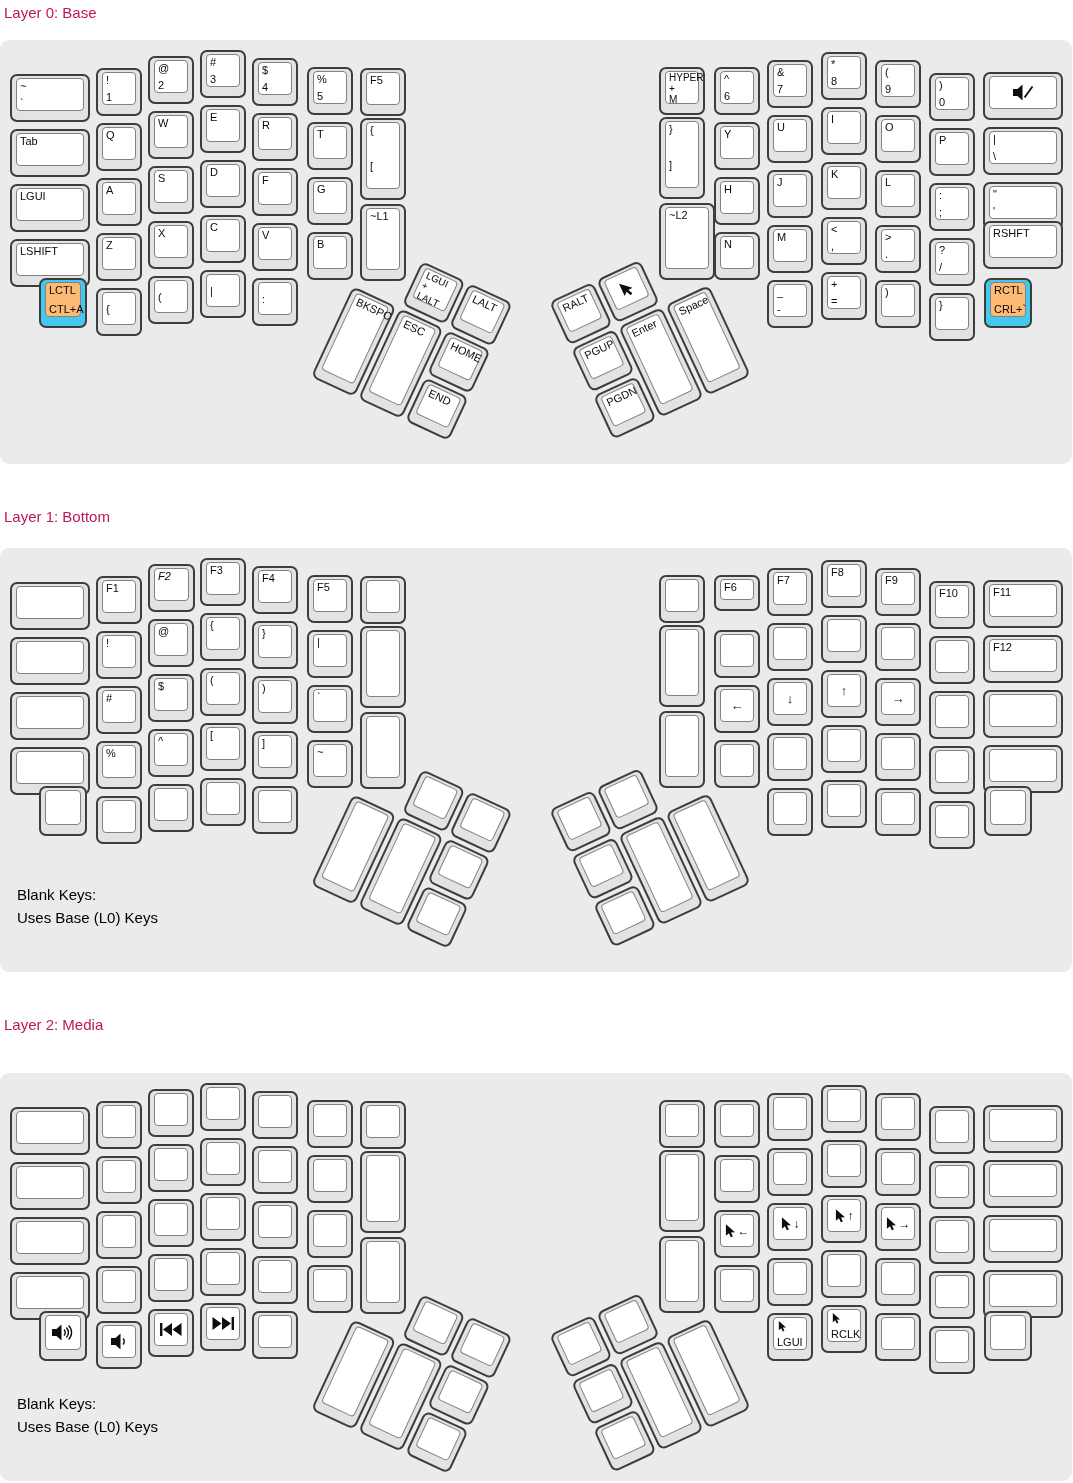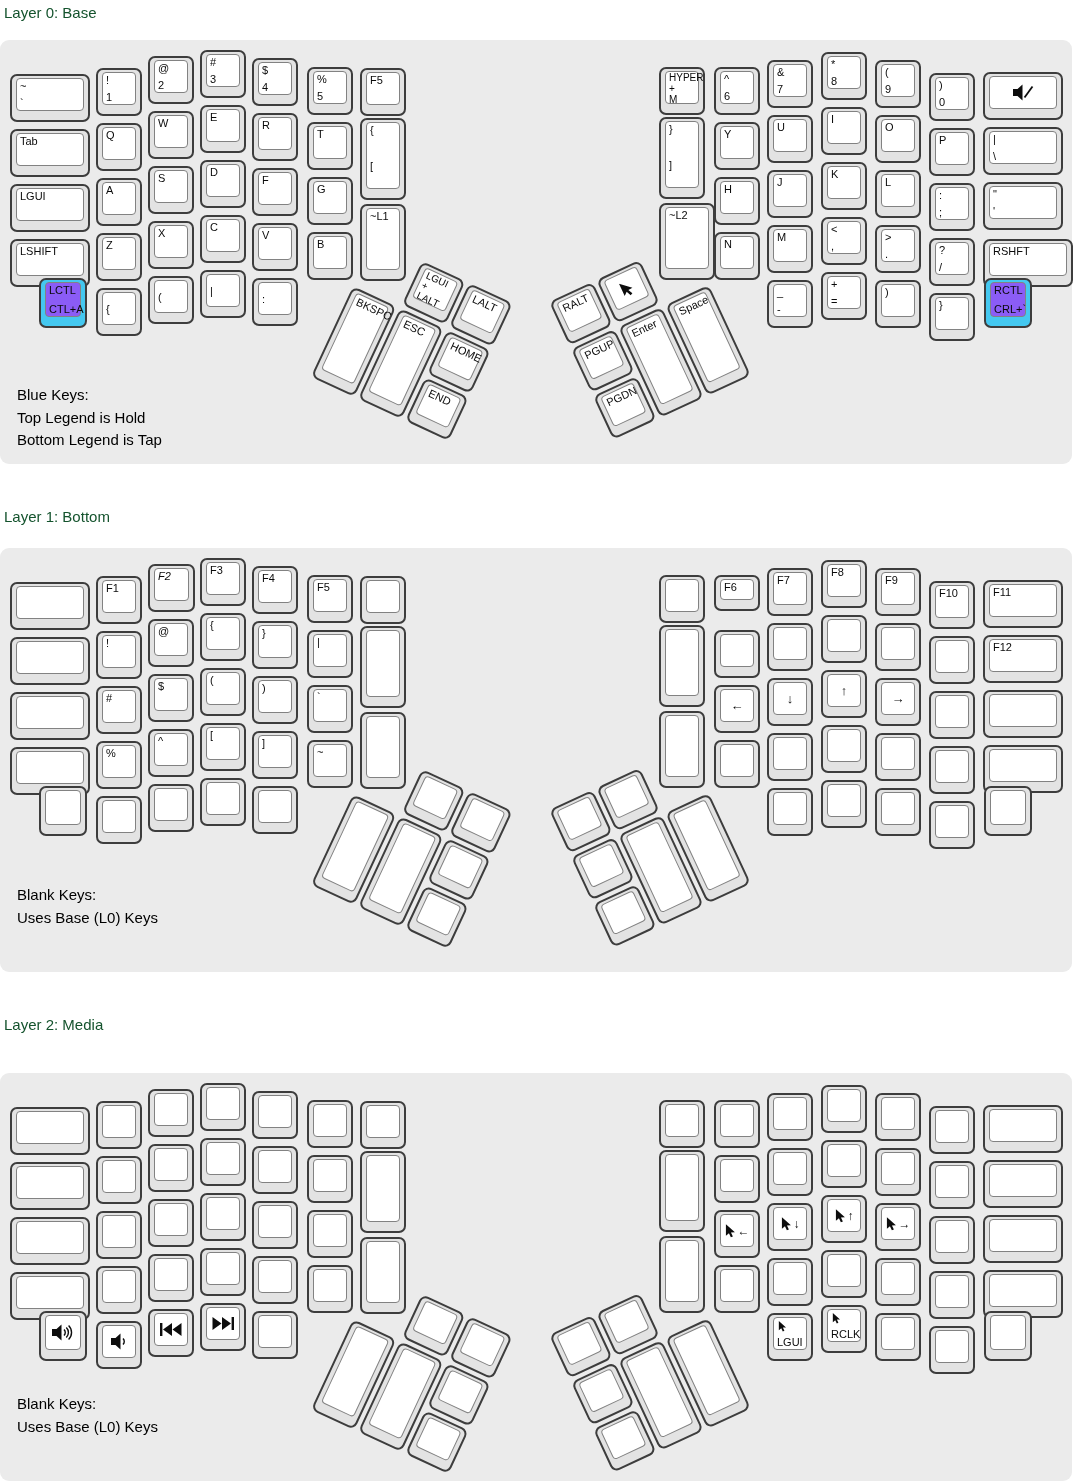--- a/index.html
+++ b/index.html
@@ -1,24 +1,24 @@
 <!DOCTYPE html>
 <html><head>
 <meta charset="utf-8">
 <style>
   html,body{margin:0;padding:0;background:#fff;}
   .stage{position:relative;width:1073px;height:1483px;background:#fff;
          font-family:"Liberation Sans",sans-serif;overflow:hidden;}
-  .ltitle{position:absolute;left:4px;font-size:15px;color:#14532d;white-space:nowrap;}
+  .ltitle{position:absolute;left:4px;font-size:15px;color:#be185d;white-space:nowrap;}
   .panel{position:absolute;left:0;width:1072px;background:#ebebeb;border-radius:9px;}
   .key{position:absolute;background:#e3e3e3;border:2px solid #3d3d3d;border-radius:7px;box-sizing:border-box;}
   .key.blue{background:#44c8f0;}
   .cap{position:absolute;left:4px;right:4px;top:2px;bottom:9px;background:#fff;
        border:1px solid #828282;border-radius:4px;font-size:11px;color:#0a0a0a;box-sizing:border-box;}
-  .key.blue .cap{background:#8b5cf6;}
+  .key.blue .cap{background:#fdba74;}
   .lt{position:absolute;top:1px;left:3px;white-space:nowrap;}
   .lb{position:absolute;bottom:1px;left:3px;white-space:nowrap;}
   .lbm{position:absolute;top:37px;left:3px;white-space:nowrap;}
   .lm{position:absolute;top:50%;transform:translateY(-50%);left:3px;white-space:nowrap;}
   .lc{position:absolute;left:0;right:0;top:0;bottom:0;display:flex;align-items:center;justify-content:center;font-size:13px;}
   .lines{position:absolute;top:0;left:3px;font-size:10px;line-height:11px;white-space:nowrap;}
   .icnc{position:absolute;left:0;right:0;top:0;bottom:0;display:flex;align-items:center;justify-content:center;gap:2px;}
   .icnc .mchar{font-size:12px;}
   .icntl{position:absolute;top:3px;left:4px;line-height:0;}
   .thumb{position:absolute;transform-origin:0 0;}
@@ -392,21 +392,21 @@
           <span class="lt">|</span>
           <span class="lb">\</span>
         </div>
       </div>
       <div class="key" style="left: 983px; top: 142px; width: 80px; height: 48px;">
         <div class="cap">
           <span class="lt">"</span>
           <span class="lb">'</span>
         </div>
       </div>
-      <div class="key" style="left: 983px; top: 199px; width: 90px; height: 48px;">
+      <div class="key" style="left: 983px; top: 181px; width: 80px; height: 48px;">
         <div class="cap">
           <span class="lt">RSHFT</span>
         </div>
       </div>
       <div class="key blue" style="left: 984px; top: 238px; width: 48px; height: 50px;">
         <div class="cap">
           <span class="lt">RCTL</span>
           <span class="lb">CRL+`</span>
         </div>
       </div>
@@ -438,25 +438,20 @@
         <div class="key" style="left: 104px; top: 52px; width: 48px; height: 100px;">
           <div class="cap">
             <span class="lt">Space</span>
           </div>
         </div>
         <div class="key" style="left: 0px; top: 104px; width: 48px; height: 48px;">
           <div class="cap">
             <span class="lt">PGDN</span>
           </div>
         </div>
-      </div>
-      <div class="note" style="top: 344px;">
-        <div>Blue Keys:</div>
-        <div>Top Legend is Hold</div>
-        <div>Bottom Legend is Tap</div>
       </div>
     </div>
   <div class="ltitle" style="top:508px">Layer 1: Bottom</div>
   <div class="panel" style="top:548px;height:424px" id="panel1">
       <div class="key" style="left: 10px; top: 34px; width: 80px; height: 48px;">
         <div class="cap"></div>
       </div>
       <div class="key" style="left: 10px; top: 89px; width: 80px; height: 48px;">
         <div class="cap"></div>
       </div>

